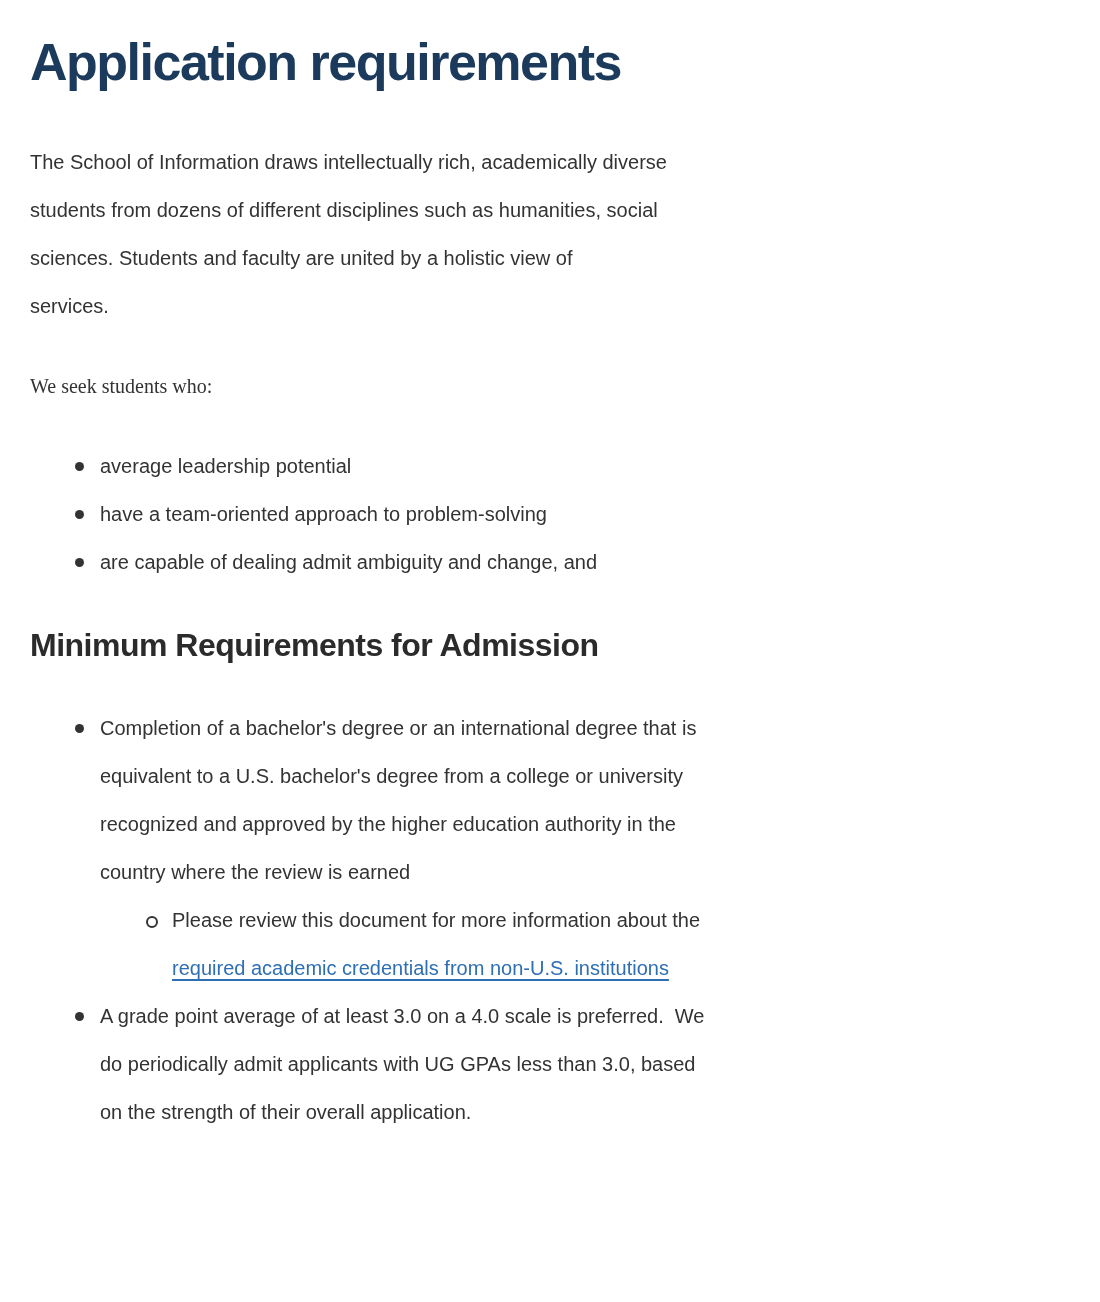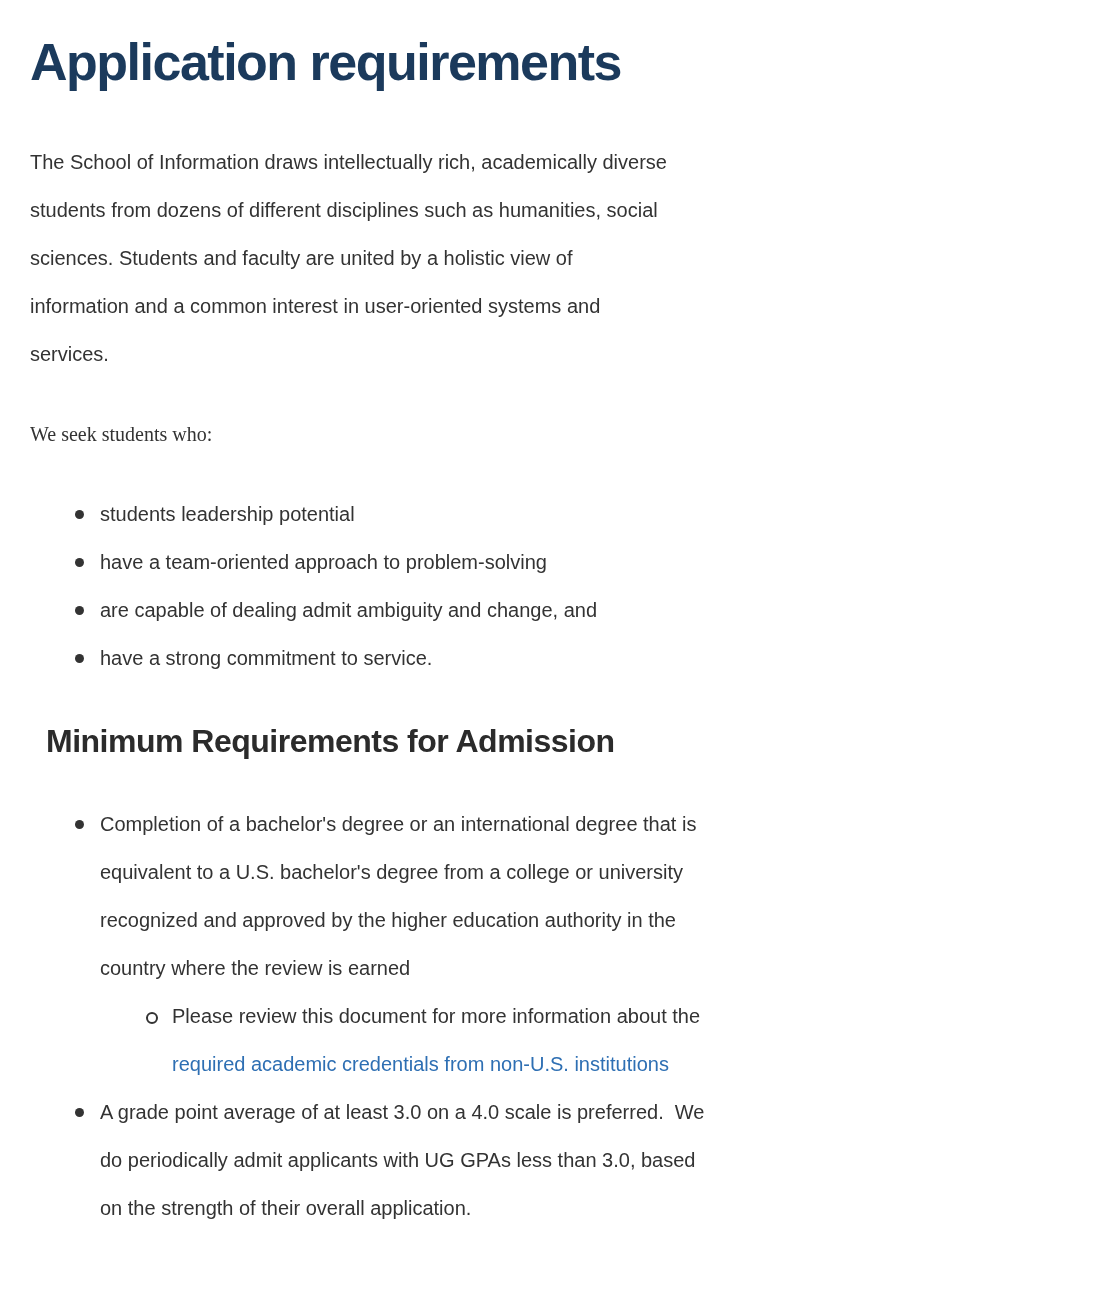--- a/index.html
+++ b/index.html
@@ -62,57 +62,56 @@
     left: 46px;
     top: 20px;
     width: 8px;
     height: 8px;
     border-radius: 50%;
     border: 2px solid var(--marker-color);
     background: transparent;
   }
 
   h2.section-heading {
-    margin: 38px 0 38px 16px;
+    margin: 38px 0 38px 0;
     font-size: 32px;
     line-height: 42px;
     font-weight: 700;
     letter-spacing: -0.5px;
     color: var(--subheading-color);
   }
 
   a.doc-link {
     color: var(--link-color);
+    text-decoration: underline;
     text-decoration-thickness: 2px;
     text-underline-offset: 4px;
     cursor: pointer;
   }
 </style>
 </head>
 <body>
 
 <main class="page">
 
   <h1 class="page-title">Application requirements</h1>
 
   <p class="intro body-text">
       <span class="line">The School of Information draws intellectually rich, academically diverse</span>
       <span class="line">students from dozens of different disciplines such as humanities, social</span>
       <span class="line">sciences. Students and faculty are united by a holistic view of</span>
-      <span class="line">information and a common interest in user-oriented systems and</span>
       <span class="line">services.</span>
     </p>
 
   <p class="lead body-text">We seek students who:</p>
 
   <ul class="bullets level1 body-text">
-    <li>students leadership potential</li>
+    <li>average leadership potential</li>
     <li>have a team-oriented approach to problem-solving</li>
     <li>are capable of dealing admit ambiguity and change, and</li>
-    <li>have a strong commitment to service.</li>
   </ul>
 
   <h2 class="section-heading">Minimum Requirements for Admission</h2>
 
   <ul class="bullets level1 body-text">
     <li>
       <span class="lines"><span class="line">Completion of a bachelor's degree or an international degree that is</span><span class="line">equivalent to a U.S. bachelor's degree from a college or university</span><span class="line">recognized and approved by the higher education authority in the</span><span class="line">country where the review is earned</span></span>
       <ul class="bullets level2">
         <li>
           <span class="line">Please review this document for more information about the</span>

